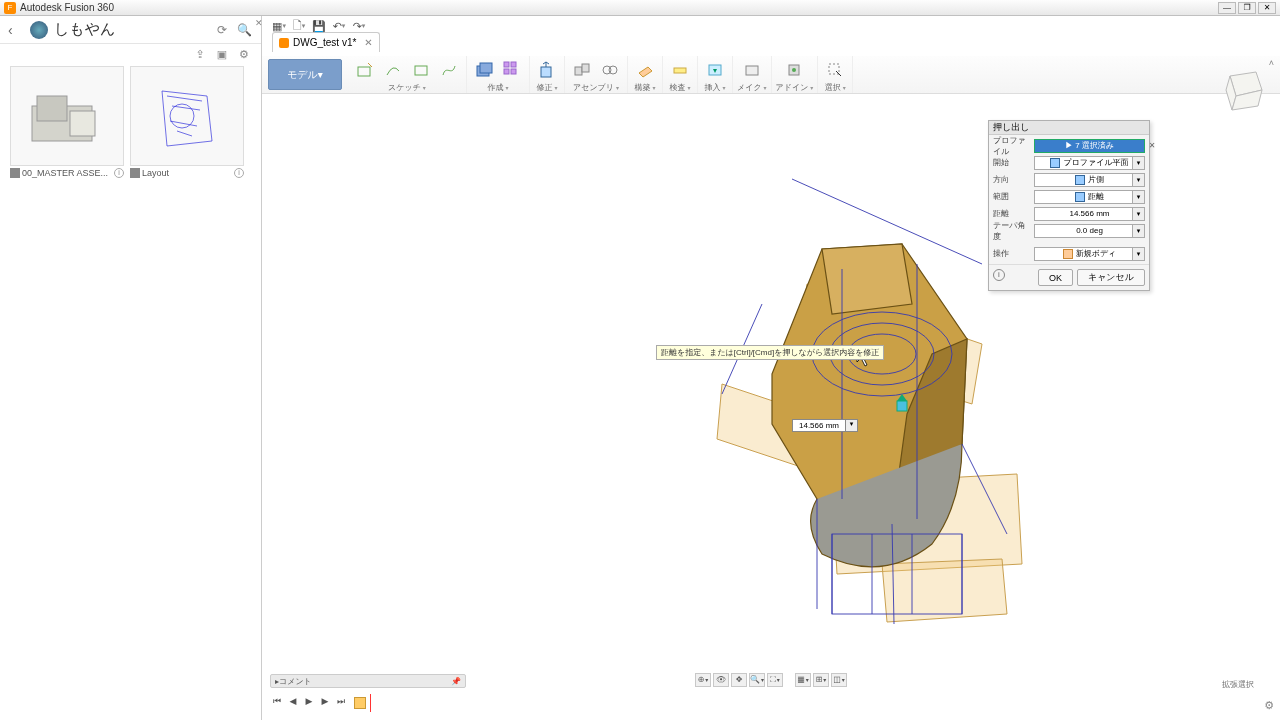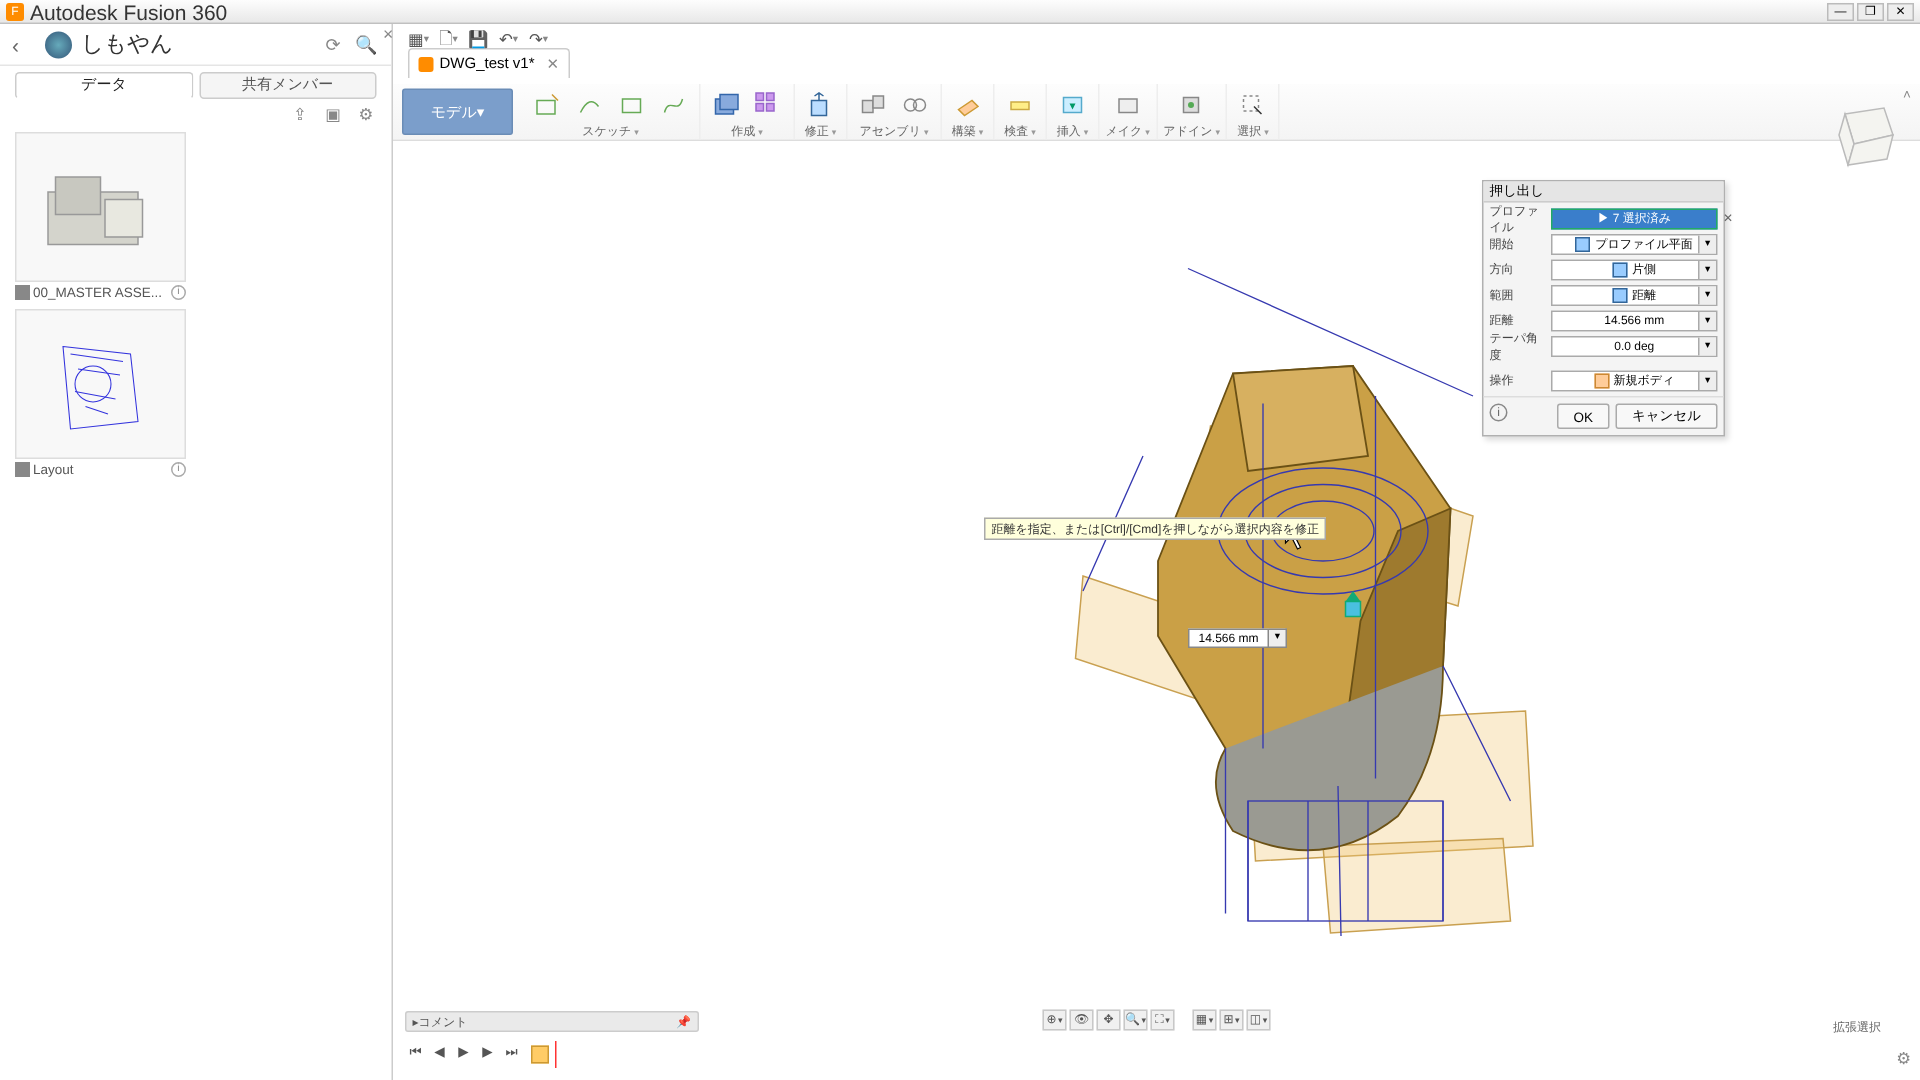--- a/index.html
+++ b/index.html
@@ -1,41 +1,41 @@
 <!DOCTYPE html>
 <html><head>
 <meta charset="utf-8">
 <style>
 * { box-sizing: border-box; margin: 0; padding: 0; font-family: "Segoe UI", Arial, sans-serif; }
 body { width: 1280px; height: 720px; overflow: hidden; background: #f0f0f0; font-size: 10px; position: relative; }
 
 
 .titlebar { height: 16px; background: linear-gradient(#fdfdfd,#e8e8e8); display: flex; align-items: center; padding: 0 4px; border-bottom: 1px solid #c0c0c0; }
 .titlebar .ficon { width: 12px; height: 12px; background: #ff8c00; border-radius: 2px; margin-right: 4px; font-size: 8px; color: #fff; text-align: center; line-height: 12px; }
-.titlebar .title { flex: 1; font-size: 14px; color: #333; }
+.titlebar .title { flex: 1; font-size: 10px; color: #333; }
 .titlebar .winbtn { width: 18px; height: 12px; margin-left: 2px; border: 1px solid #bbb; background: #eee; font-size: 8px; text-align: center; line-height: 10px; }
 
 
 .qat { position: absolute; left: 270px; top: 16px; height: 20px; display: flex; align-items: center; gap: 2px; z-index: 5; }
 .qat .btn { width: 18px; height: 18px; display: flex; align-items: center; justify-content: center; font-size: 11px; color: #555; }
 .qat .btn.caret::after { content: " ▾"; font-size: 7px; color: #888; }
 
 
 .data-panel { position: absolute; top: 16px; left: 0; width: 262px; bottom: 0; background: #fff; border-right: 1px solid #ccc; }
 .data-header { height: 28px; display: flex; align-items: center; padding: 2px 8px; border-bottom: 1px solid #e5e5e5; }
 .data-header .back { width: 16px; font-size: 14px; color: #666; margin-right: 6px; }
 .data-header .logo { width: 18px; height: 18px; border-radius: 50%; background: radial-gradient(#6ab, #357); margin-right: 6px; }
 .data-header .name { flex: 1; font-size: 15px; color: #333; }
 .data-header .iconbtn { width: 16px; font-size: 12px; color: #888; margin-left: 4px; }
 .data-tabs { display: flex; padding: 4px 10px 0; gap: 4px; }
 .data-tabs .tab { flex: 1; height: 18px; font-size: 10px; text-align: center; border: 1px solid #ccc; border-radius: 3px; background: #f5f5f5; line-height: 16px; color: #555; }
 .data-tabs .tab.active { background: #fff; border-bottom-color: #fff; color: #222; }
 .data-toolbar { display: flex; justify-content: flex-end; padding: 4px 10px; gap: 8px; }
 .data-toolbar span { width: 14px; height: 14px; font-size: 11px; color: #888; text-align: center; }
-.data-grid { display: flex; flex-wrap: wrap; gap: 6px; padding: 0 10px; flex-direction: column; }
+.data-grid { display: flex; flex-wrap: wrap; gap: 6px; padding: 0 10px; }
 .thumb { width: 114px; }
 .thumb .img { width: 114px; height: 100px; border: 1px solid #ddd; background: #f8f8f8; display: flex; align-items: center; justify-content: center; position: relative; }
 .thumb.selected .img { border: 2px solid #4a90d9; }
 .thumb .img svg { width: 90px; height: 80px; }
 .thumb .label { display: flex; align-items: center; gap: 2px; font-size: 9px; color: #555; padding-top: 2px; }
 .thumb .label .cube { width: 10px; height: 10px; background: #888; }
 .thumb .label .info { margin-left: auto; width: 10px; height: 10px; border: 1px solid #aaa; border-radius: 50%; font-size: 7px; text-align: center; line-height: 8px; color: #888; }
 
 
 .main { position: absolute; left: 262px; right: 0; top: 16px; bottom: 0; background: #fff; }
@@ -142,24 +142,20 @@
 </div>
 
 <div class="data-panel">
   <div class="data-header">
     <div class="back">‹</div>
     <div class="logo"></div>
     <div class="name">しもやん</div>
     <div class="iconbtn">⟳</div>
     <div class="iconbtn">🔍</div>
   </div>
-  <div class="data-tabs">
-    <div class="tab active">データ</div>
-    <div class="tab">共有メンバー</div>
-  </div>
   <div class="data-toolbar">
     <span>⇪</span>
     <span>▣</span>
     <span>⚙</span>
   </div>
   <div class="data-grid">
     <div class="thumb">
       <div class="img">
           <svg viewBox="0 0 90 80">
             <rect x="10" y="30" width="60" height="35" fill="#d4d4cc" stroke="#999"></rect>

